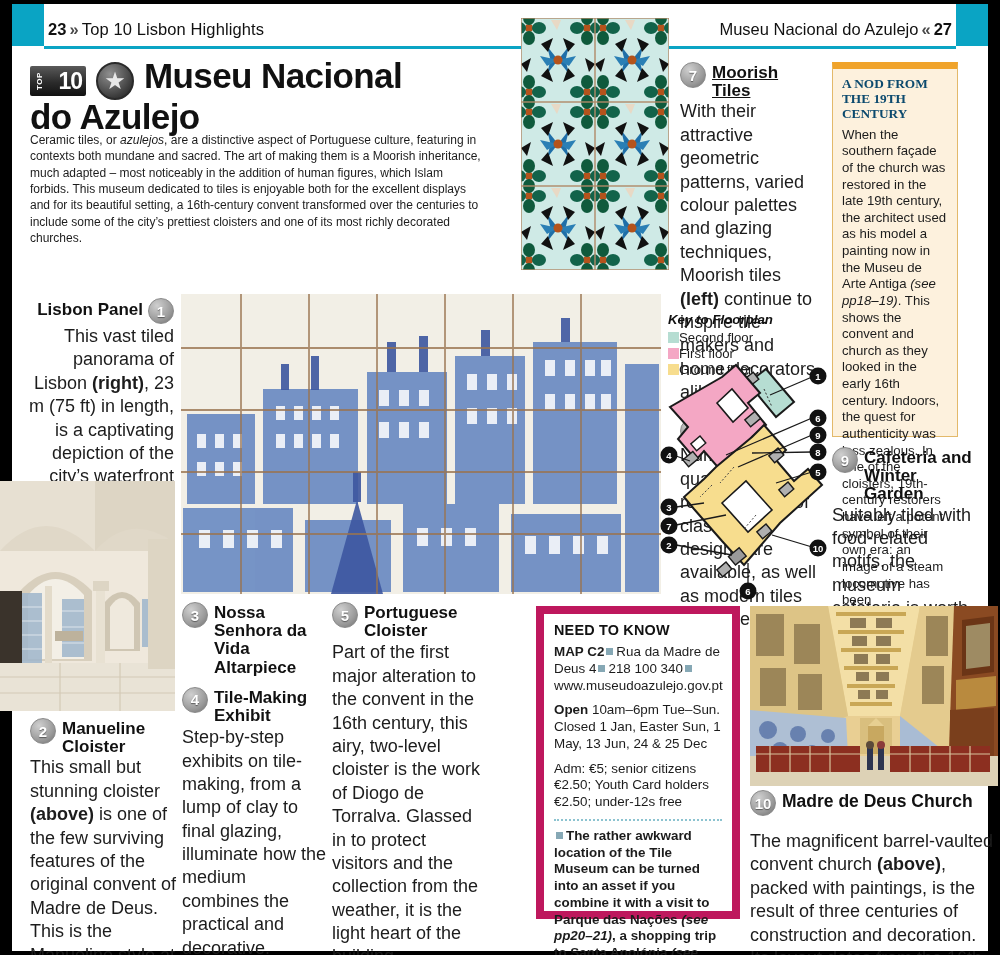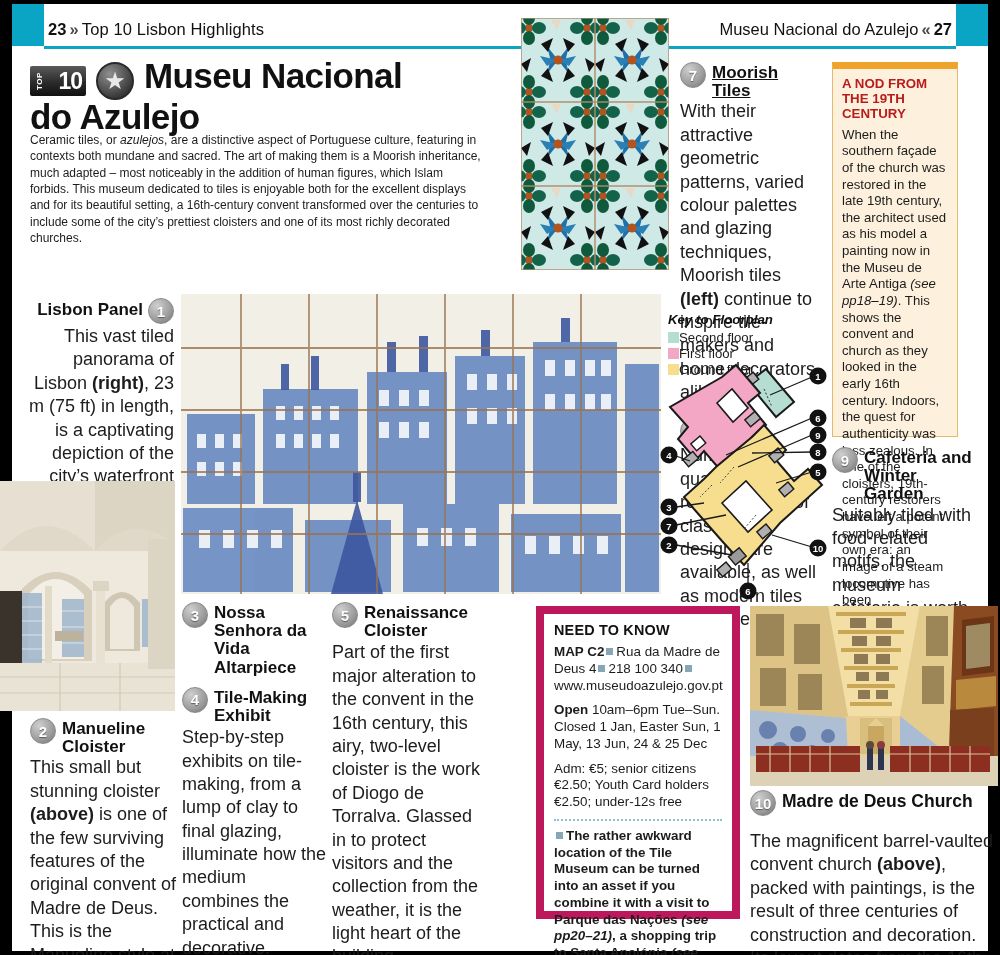--- a/index.html
+++ b/index.html
@@ -101,21 +101,21 @@
   .keyfp-row { display:flex; align-items:center; gap:0; margin-bottom:1px; }
   .keyfp-sw { width:11px; height:11px; flex:0 0 auto; border:0; }
   .keyfp-lbl { font-size:13.2px; color:#1c1c1c; }
 
   
   .nodbox {
     position:absolute; left:832px; top:62px; width:126px; height:375px;
     background:#fdf1dd; border:1px solid #e3b96a; border-top:7px solid #f0a32a;
     padding:8px 9px 6px 9px;
   }
-  .nodbox h3 { margin:0 0 5px 0; font-size:13.3px; font-weight:bold; line-height:1.12; color:#b91c1c; }
+  .nodbox h3 { margin:0 0 5px 0; font-size:13.3px; font-weight:bold; line-height:1.12; color:#0c4a6e;font-family:Liberation Serif, serif; }
   .nodbox p { margin:0; font-size:13.2px; line-height:1.26; color:#1c1c1c; }
   .nodbox em { font-style:italic; }
 
   
   .cafe { position:absolute; left:832px; top:447px; width:140px; }
   .cafe-head { display:flex; align-items:flex-start; gap:6px; }
   .cafe-head .item-head { padding-top:2px; }
 
   
   .madre { position:absolute; left:750px; top:790px; width:246px; }
@@ -529,21 +529,21 @@
         <div class="item-head">Tile-Making Exhibit</div>
       </div>
       <div class="item-body">Step-by-step exhibits on tile-making, from a lump of clay to final glazing, illuminate how the medium combines the practical and decorative.</div>
     </div>
   </div>
 
   <div class="col56">
     <div class="blk">
       <div class="blk-head">
         <div class="numdot">5</div>
-        <div class="item-head">Renaissance Cloister</div>
+        <div class="item-head">Portuguese Cloister</div>
       </div>
       <div class="item-body">Part of the first major alteration to the convent in the 16th century, this airy, two-level cloister is the work of Diogo de Torralva. Glassed in to protect visitors and the collection from the weather, it is the light heart of the building.</div>
     </div>
     <div class="blk">
       <div class="blk-head">
         <div class="numdot">6</div>
         <div class="item-head">Temporary Exhibitions</div>
       </div>
       <div class="item-body">The ground and first floors have temporary exhibitions on subjects like contemporary tile art, an important art form in Portugal.</div>
     </div>

